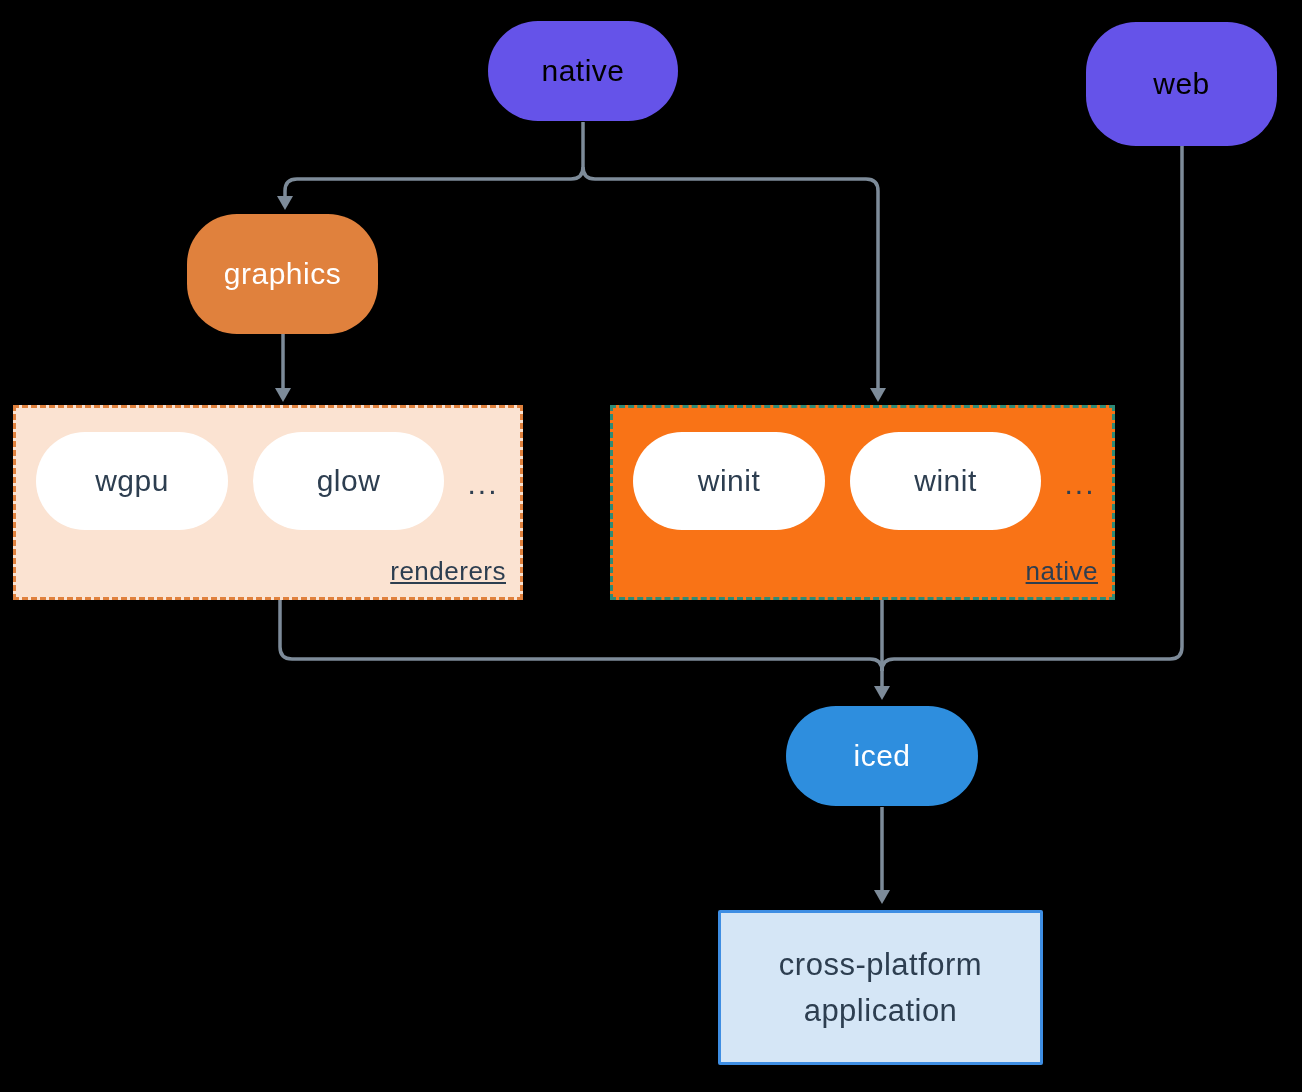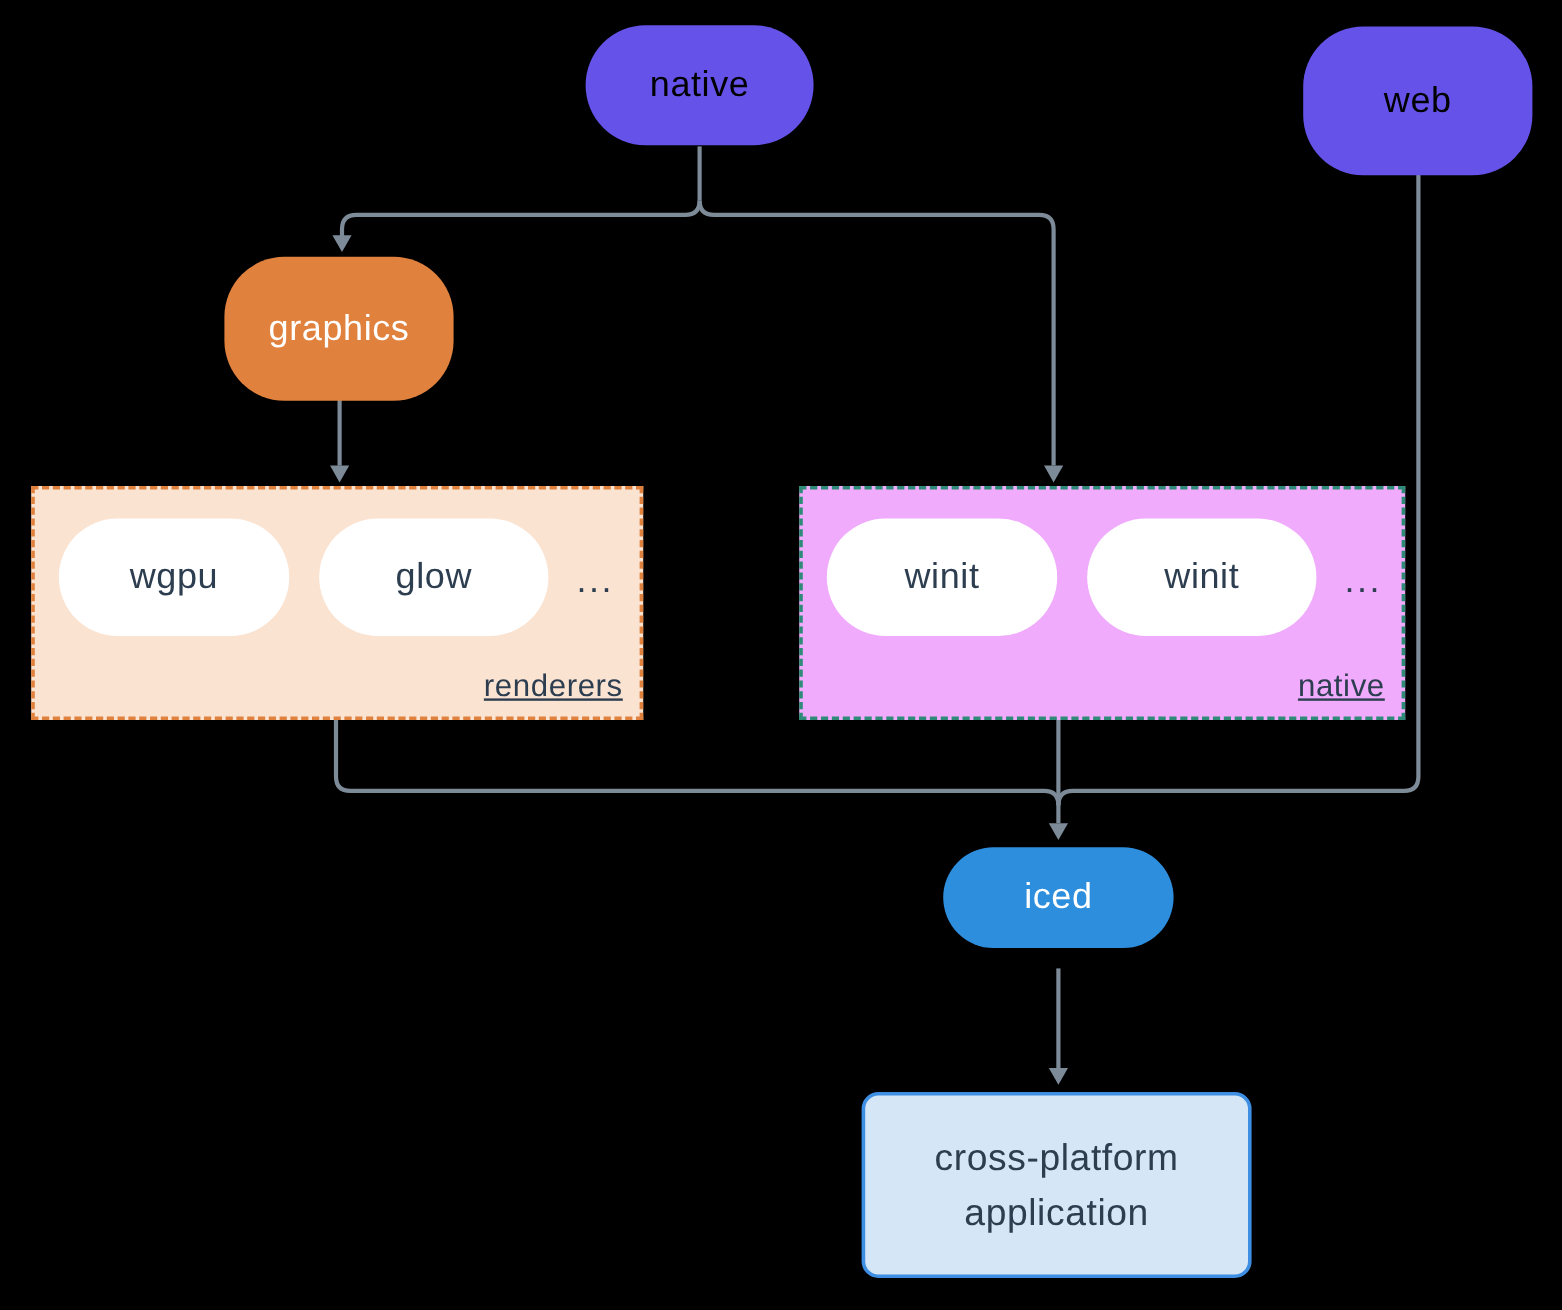--- a/index.html
+++ b/index.html
@@ -33,38 +33,38 @@
     letter-spacing: 0.5px;
   }
   .pill.purple { background: #6553e9; color: #000000; }
   .pill.orange { background: #e0813d; color: #ffffff; }
   .pill.blue   { background: #2e8ede; color: #ffffff; }
   .pill.white  { background: #ffffff; color: #2d3e50; }
 
   .node-native   { left: 488px; top: 21px;  width: 190px; height: 100px; }
   .node-web      { left: 1086px; top: 22px; width: 191px; height: 124px; }
   .node-graphics { left: 187px; top: 214px; width: 191px; height: 120px; }
-  .node-iced     { left: 786px; top: 706px; width: 192px; height: 84px; }
+  .node-iced     { left: 786px; top: 706px; width: 192px; height: 100px; }
 
   .group {
     position: absolute;
     box-sizing: border-box;
     width: 510px;
     height: 195px;
     top: 405px;
   }
   .group.renderers {
-    left: 26px;
+    left: 13px;
     background: #fbe3d2;
     border: 3px dashed #e0813d;
   }
   .group.shells {
-    left: 666px;
+    left: 610px;
     width: 505px;
-    background: #f0abfc;
+    background: #f97316;
     border: 3px dashed #2f8b77;
   }
   .group .pill {
     height: 98px;
     top: 24px;
     border-radius: 49px;
   }
   .group .pill.first  { left: 20px;  width: 192px; }
   .group .pill.second { left: 237px; width: 191px; }
   .ellipsis {
@@ -90,21 +90,21 @@
   }
   .app-box {
     position: absolute;
     box-sizing: border-box;
     left: 718px;
     top: 910px;
     width: 325px;
     height: 155px;
     background: #d5e6f6;
     border: 3px solid #3e8ee3;
-    border-radius: 14px;
+    border-radius: 2px;
     display: flex;
     flex-direction: column;
     align-items: center;
     justify-content: center;
     color: #2d3e50;
     font-size: 31px;
     line-height: 46px;
     letter-spacing: 0.5px;
     text-align: center;
   }

